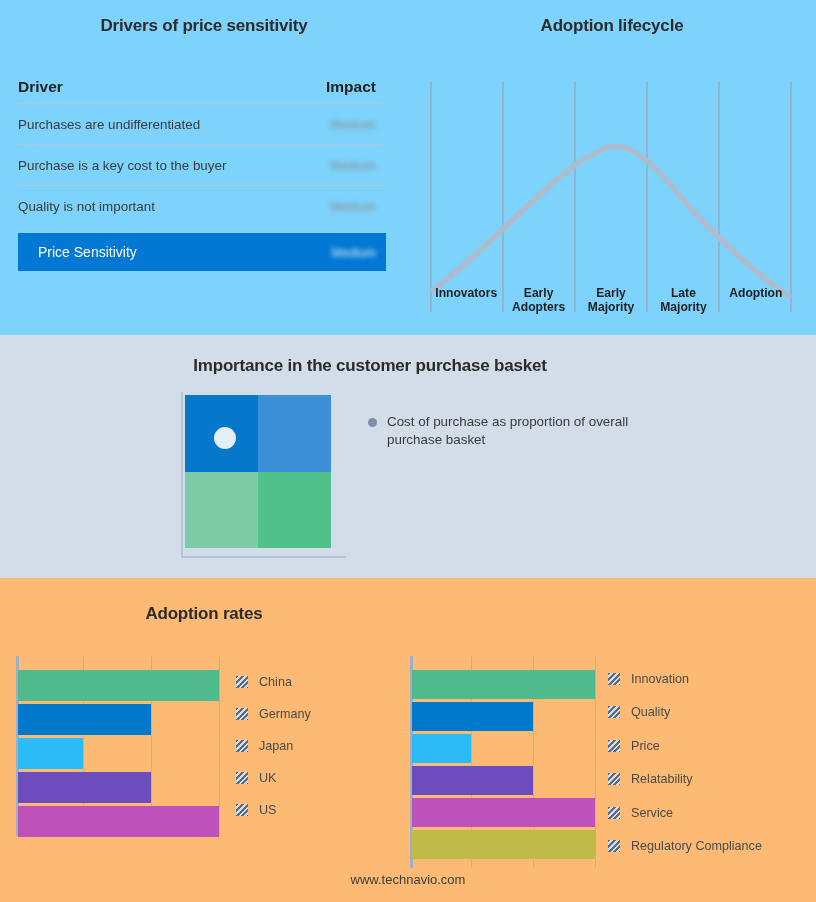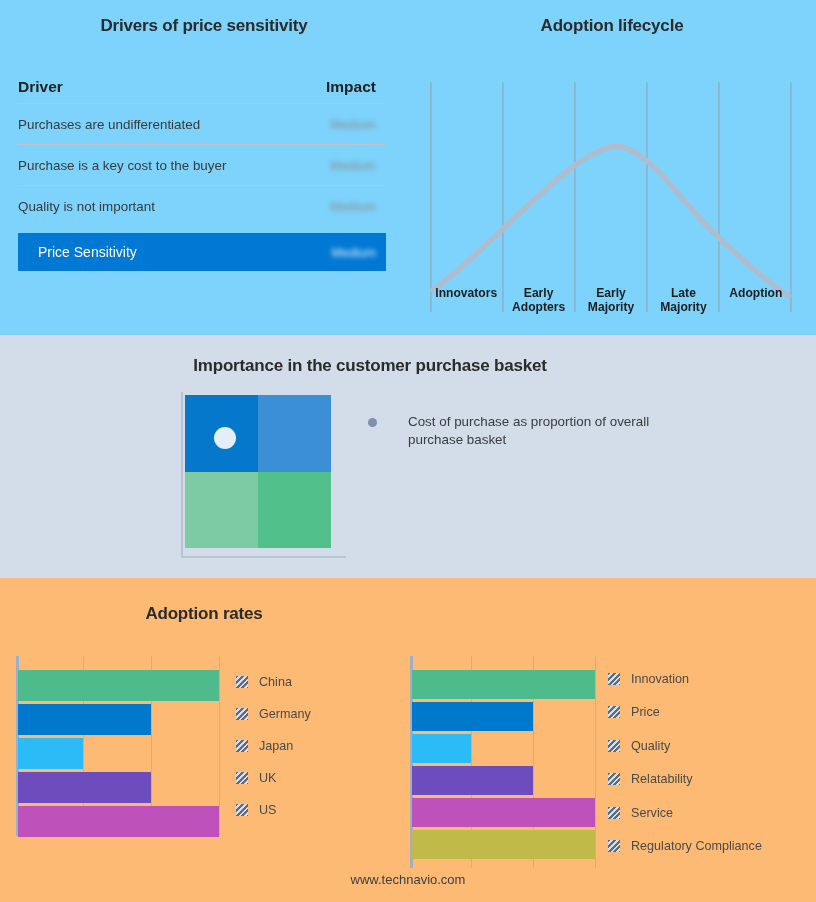--- a/index.html
+++ b/index.html
@@ -65,21 +65,21 @@
   .quad-grid {
     position: absolute; left: 25px; top: 3px; width: 146px; height: 153px;
     display: grid; grid-template-columns: 1fr 1fr; grid-template-rows: 1fr 1fr;
   }
   .quad-cell { width: 100%; height: 100%; }
   .quad-dot {
     position: absolute; width: 22px; height: 22px; border-radius: 50%;
     background: #e4eef7; left: 54px; top: 35px;
   }
   .mid-legend { position: absolute; left: 368px; top: 78px; width: 300px; }
-  .ml-item { display: flex; align-items: flex-start; margin-bottom: 20px; gap: 21px; }
+  .ml-item { display: flex; align-items: flex-start; margin-bottom: 20px; }
   .ml-dot {
     width: 9px; height: 9px; border-radius: 50%; background: #7e90ab;
     margin-top: 5px; margin-right: 10px; flex: none;
   }
   .ml-text { font-size: 13.4px; color: #3b3b3b; line-height: 18px; max-width: 255px; }
 
   
   .band-bot { position: absolute; left: 0; top: 578px; width: 816px; height: 408px; background: #fdba74; }
   .bot-chart { position: absolute; top: 26px; }
   .bot-chart.left { left: 0; width: 408px; }
@@ -288,25 +288,25 @@
         </div>
       </div>
 
       <div class="bc-legend" style="left:208px; top:58px;">
         <div class="bl-item" style="height:33.5px">
           <span class="bl-swatch"></span>
           <span class="bl-label">Innovation</span>
         </div>
         <div class="bl-item" style="height:33.5px">
           <span class="bl-swatch"></span>
+          <span class="bl-label">Quality</span>
+        </div>
+        <div class="bl-item" style="height:33.5px">
+          <span class="bl-swatch"></span>
           <span class="bl-label">Price</span>
-        </div>
-        <div class="bl-item" style="height:33.5px">
-          <span class="bl-swatch"></span>
-          <span class="bl-label">Quality</span>
         </div>
         <div class="bl-item" style="height:33.5px">
           <span class="bl-swatch"></span>
           <span class="bl-label">Relatability</span>
         </div>
         <div class="bl-item" style="height:33.5px">
           <span class="bl-swatch"></span>
           <span class="bl-label">Service</span>
         </div>
         <div class="bl-item" style="height:33.5px">

